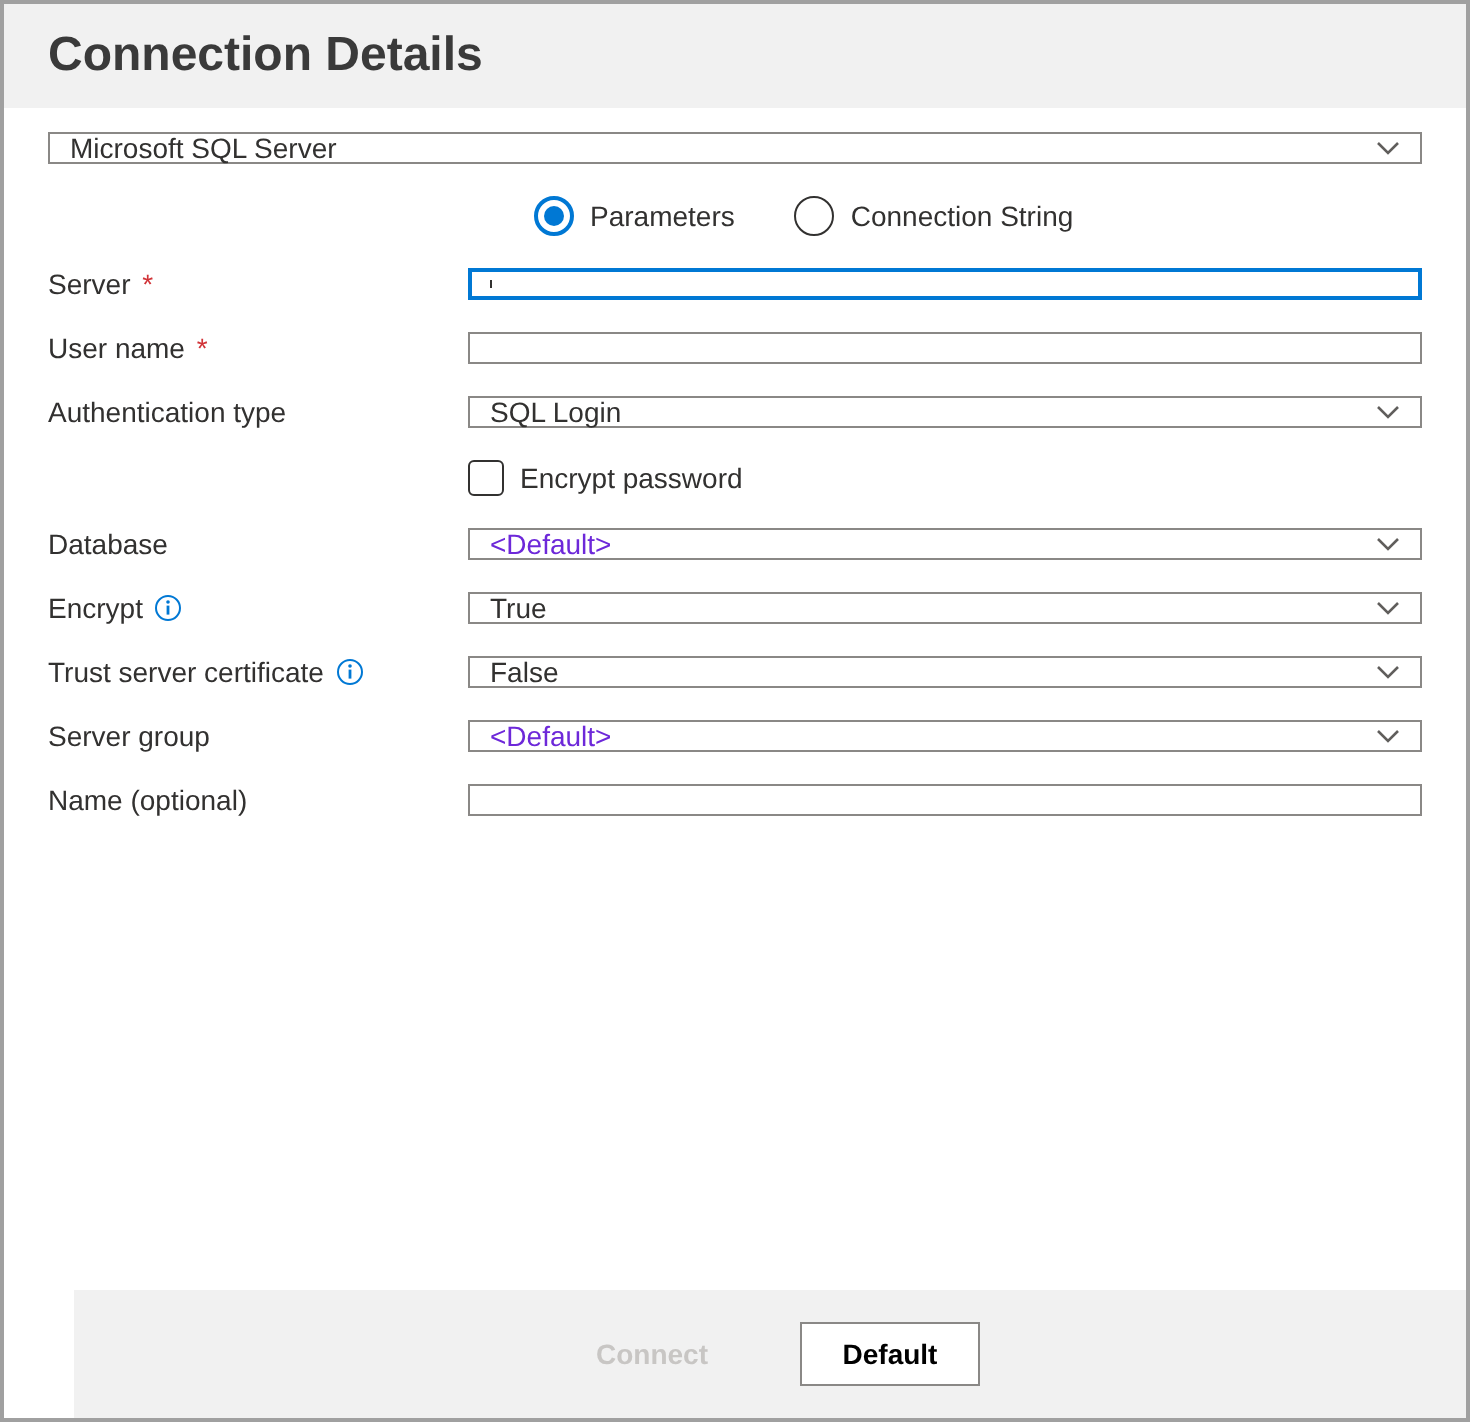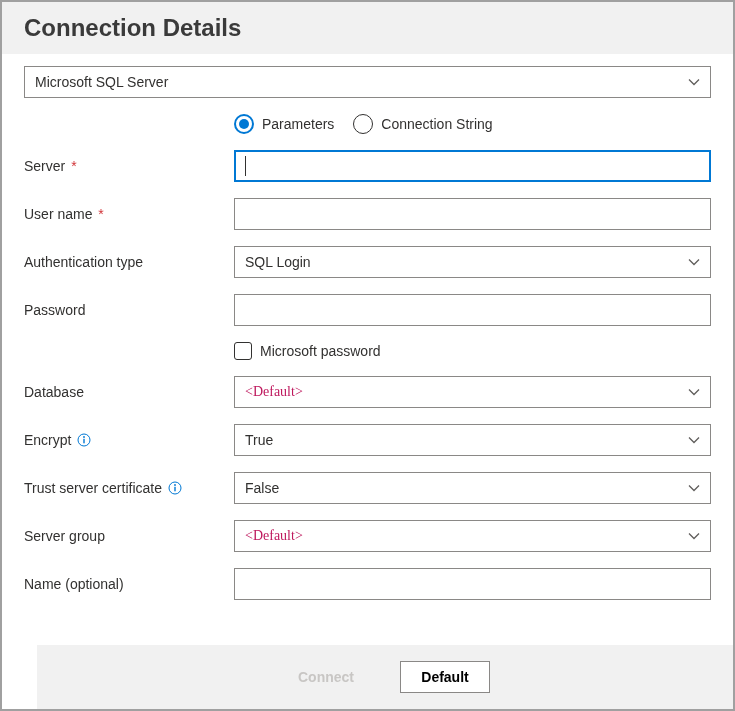--- a/index.html
+++ b/index.html
@@ -33,46 +33,46 @@
     color: #323130;
     display: flex; align-items: center; gap: 6px;
   }
   .req { color: #d13438; margin-left: 2px; }
   .field-col {
     flex: 1;
     position: relative;
   }
   .select, .input {
     width: 100%;
-    height: 32px;
+    height: 16px;
     border: 1px solid #8a8886;
     background: #fff;
     padding: 0 32px 0 10px;
     font-size: 14px;
     font-family: inherit;
     color: #323130;
     outline: none;
     border-radius: 0;
   }
   .select { cursor: pointer; position: relative; text-align: left; display: flex; align-items: center; }
-  .select.placeholder { color: #be185d; font-family: Liberation Serif, serif; }
+  .select.placeholder { color: #6d28d9; }
   .input { padding-right: 10px; }
   .input.focused {
     border: 2px solid #0078d4;
     padding: 0 9px;
   }
   .chevron {
     position: absolute;
     right: 10px; top: 50%;
     transform: translateY(-50%);
     pointer-events: none;
   }
   .chevron svg { display: block; }
   .radio-group {
-    display: flex; align-items: center; gap: 19px;
+    display: flex; align-items: center; gap: 30px; margin-left: 33px;
   }
   .radio-item {
     display: flex; align-items: center; gap: 8px;
     cursor: pointer;
   }
   .radio-circle {
     width: 20px; height: 20px;
     border: 1px solid #323130;
     border-radius: 50%;
     display: flex; align-items: center; justify-content: center;
@@ -191,35 +191,27 @@
           <span>SQL Login</span>
         </button>
         <span class="chevron">
           <svg width="14" height="14" viewBox="0 0 14 14">
               <path d="M2 4.5 L7 9.5 L12 4.5" stroke="#605e5c" stroke-width="1.3" fill="none"></path>
             </svg>
         </span>
       </div>
     </div>
 
-    <div class="row">
-      <div class="label-col">
-        <span>Password</span>
-      </div>
-      <div class="field-col">
-        <input class="input" type="password" value="" style="">
-      </div>
-    </div>
 
     <div class="row">
       <div class="label-col"></div>
       <div class="field-col">
         <div class="checkbox-row">
           <span class="checkbox"></span>
-          <span>Microsoft password</span>
+          <span>Encrypt password</span>
         </div>
       </div>
     </div>
 
     <div class="row">
       <div class="label-col">
         <span>Database</span>
       </div>
       <div class="field-col">
         <button class="select placeholder">

